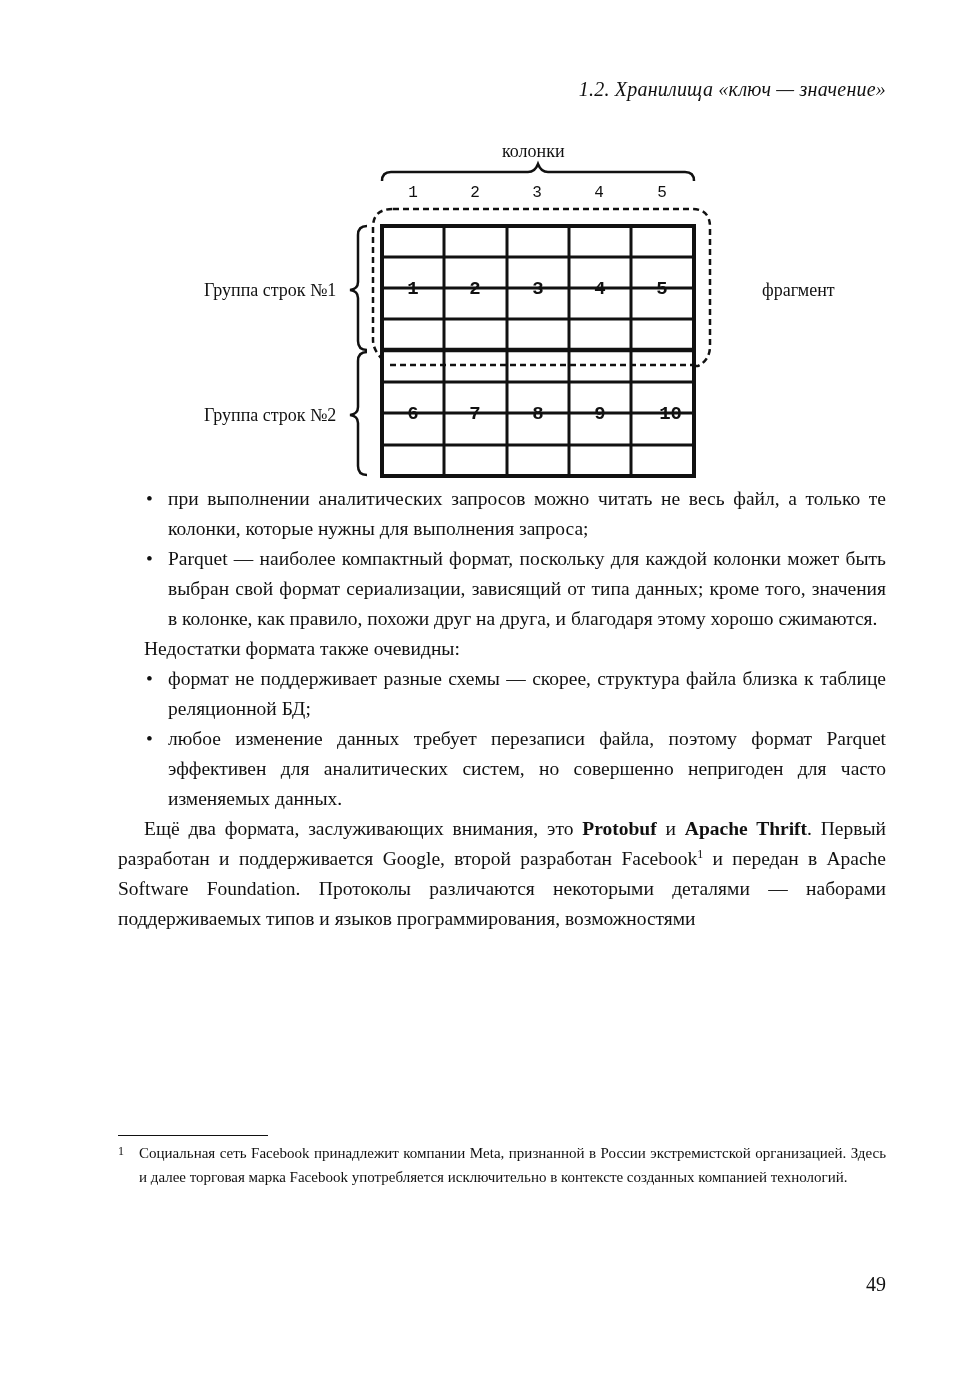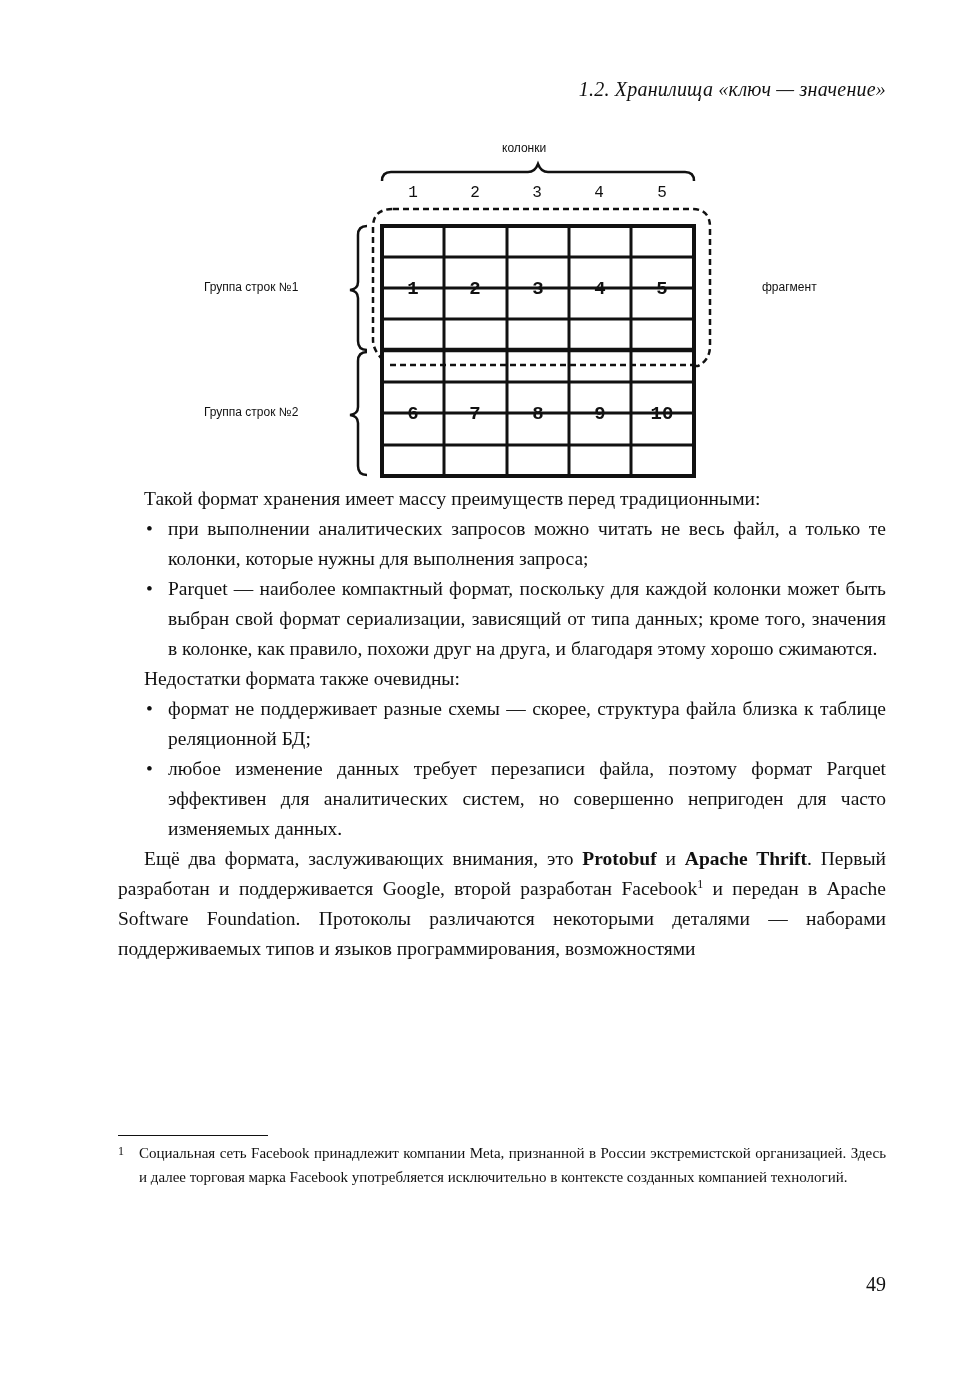--- a/index.html
+++ b/index.html
@@ -6,21 +6,21 @@
   body { width: 974px; height: 1388px; position: relative; overflow: hidden; color: #111; }
 
   #running-header {
     position: absolute; right: 88px; top: 78px;
     font-family: "Liberation Serif", serif; font-style: italic; font-size: 20px; letter-spacing: 0.2px;
   }
 
   #figure { position: absolute; left: 0; top: 0; width: 974px; height: 490px; }
   #figure svg { position: absolute; left: 0; top: 0; }
 
-  .fig-label { position: absolute; font-family: Liberation Sans, sans-serif; font-size: 12px; color: #111; white-space: nowrap; }
+  .fig-label { position: absolute; font-family: Liberation Serif, serif; font-size: 18px; color: #111; white-space: nowrap; }
   .col-num { position: absolute; top: 184px; font-family: "Liberation Mono", monospace; font-size: 16px; width: 20px; text-align: center; }
   .cell-num { position: absolute; font-family: "Liberation Mono", monospace; font-weight: bold; font-size: 19px; width: 40px; text-align: center; line-height: 20px; }
 
   #body-text {
     position: absolute; left: 118px; top: 484px; width: 768px;
     font-family: "Liberation Serif", serif; font-size: 19.5px; line-height: 30px; color: #111;
   }
   #body-text p { margin: 0; text-align: justify; }
   #body-text p.indent { text-indent: 26px; }
   #body-text ul { list-style: none; margin: 0; padding: 0; }
@@ -88,25 +88,24 @@
   <div class="cell-num" style="left:393px; top:279px;">1</div>
   <div class="cell-num" style="left:455px; top:279px;">2</div>
   <div class="cell-num" style="left:518px; top:279px;">3</div>
   <div class="cell-num" style="left:580px; top:279px;">4</div>
   <div class="cell-num" style="left:642px; top:279px;">5</div>
 
   <div class="cell-num" style="left:393px; top:404px;">6</div>
   <div class="cell-num" style="left:455px; top:404px;">7</div>
   <div class="cell-num" style="left:518px; top:404px;">8</div>
   <div class="cell-num" style="left:580px; top:404px;">9</div>
-  <div class="cell-num" style="left:642px; top:404px;">10</div>
+  <div class="cell-num" style="left:642px; top:404px;text-align:right;">10</div>
 </div>
 
 <div id="body-text">
-  <p class="indent">Такой формат хранения имеет массу преимуществ перед традиционными:</p>
   <ul>
     <li>при выполнении аналитических запросов можно читать не весь файл, а только те колонки, которые нужны для выполнения запроса;</li>
     <li>Parquet — наиболее компактный формат, поскольку для каждой колонки может быть выбран свой формат сериализации, зависящий от типа данных; кроме того, значения в колонке, как правило, похожи друг на друга, и благодаря этому хорошо сжимаются.</li>
   </ul>
   <p class="indent">Недостатки формата также очевидны:</p>
   <ul>
     <li>формат не поддерживает разные схемы — скорее, структура файла близка к таблице реляционной БД;</li>
     <li>любое изменение данных требует перезаписи файла, поэтому формат Parquet эффективен для аналитических систем, но совершенно непригоден для часто изменяемых данных.</li>
   </ul>
   <p class="indent"><span>Ещё два формата, заслуживающих внимания, это </span><span class="b">Protobuf</span><span> и </span><span class="b">Apache Thrift</span><span>. Первый разработан и поддерживается Google, второй разработан Facebook</span><sup>1</sup><span> и передан в Apache Software Foundation. Протоколы различаются некоторыми деталями — наборами поддерживаемых типов и языков программирования, возможностями</span></p>

